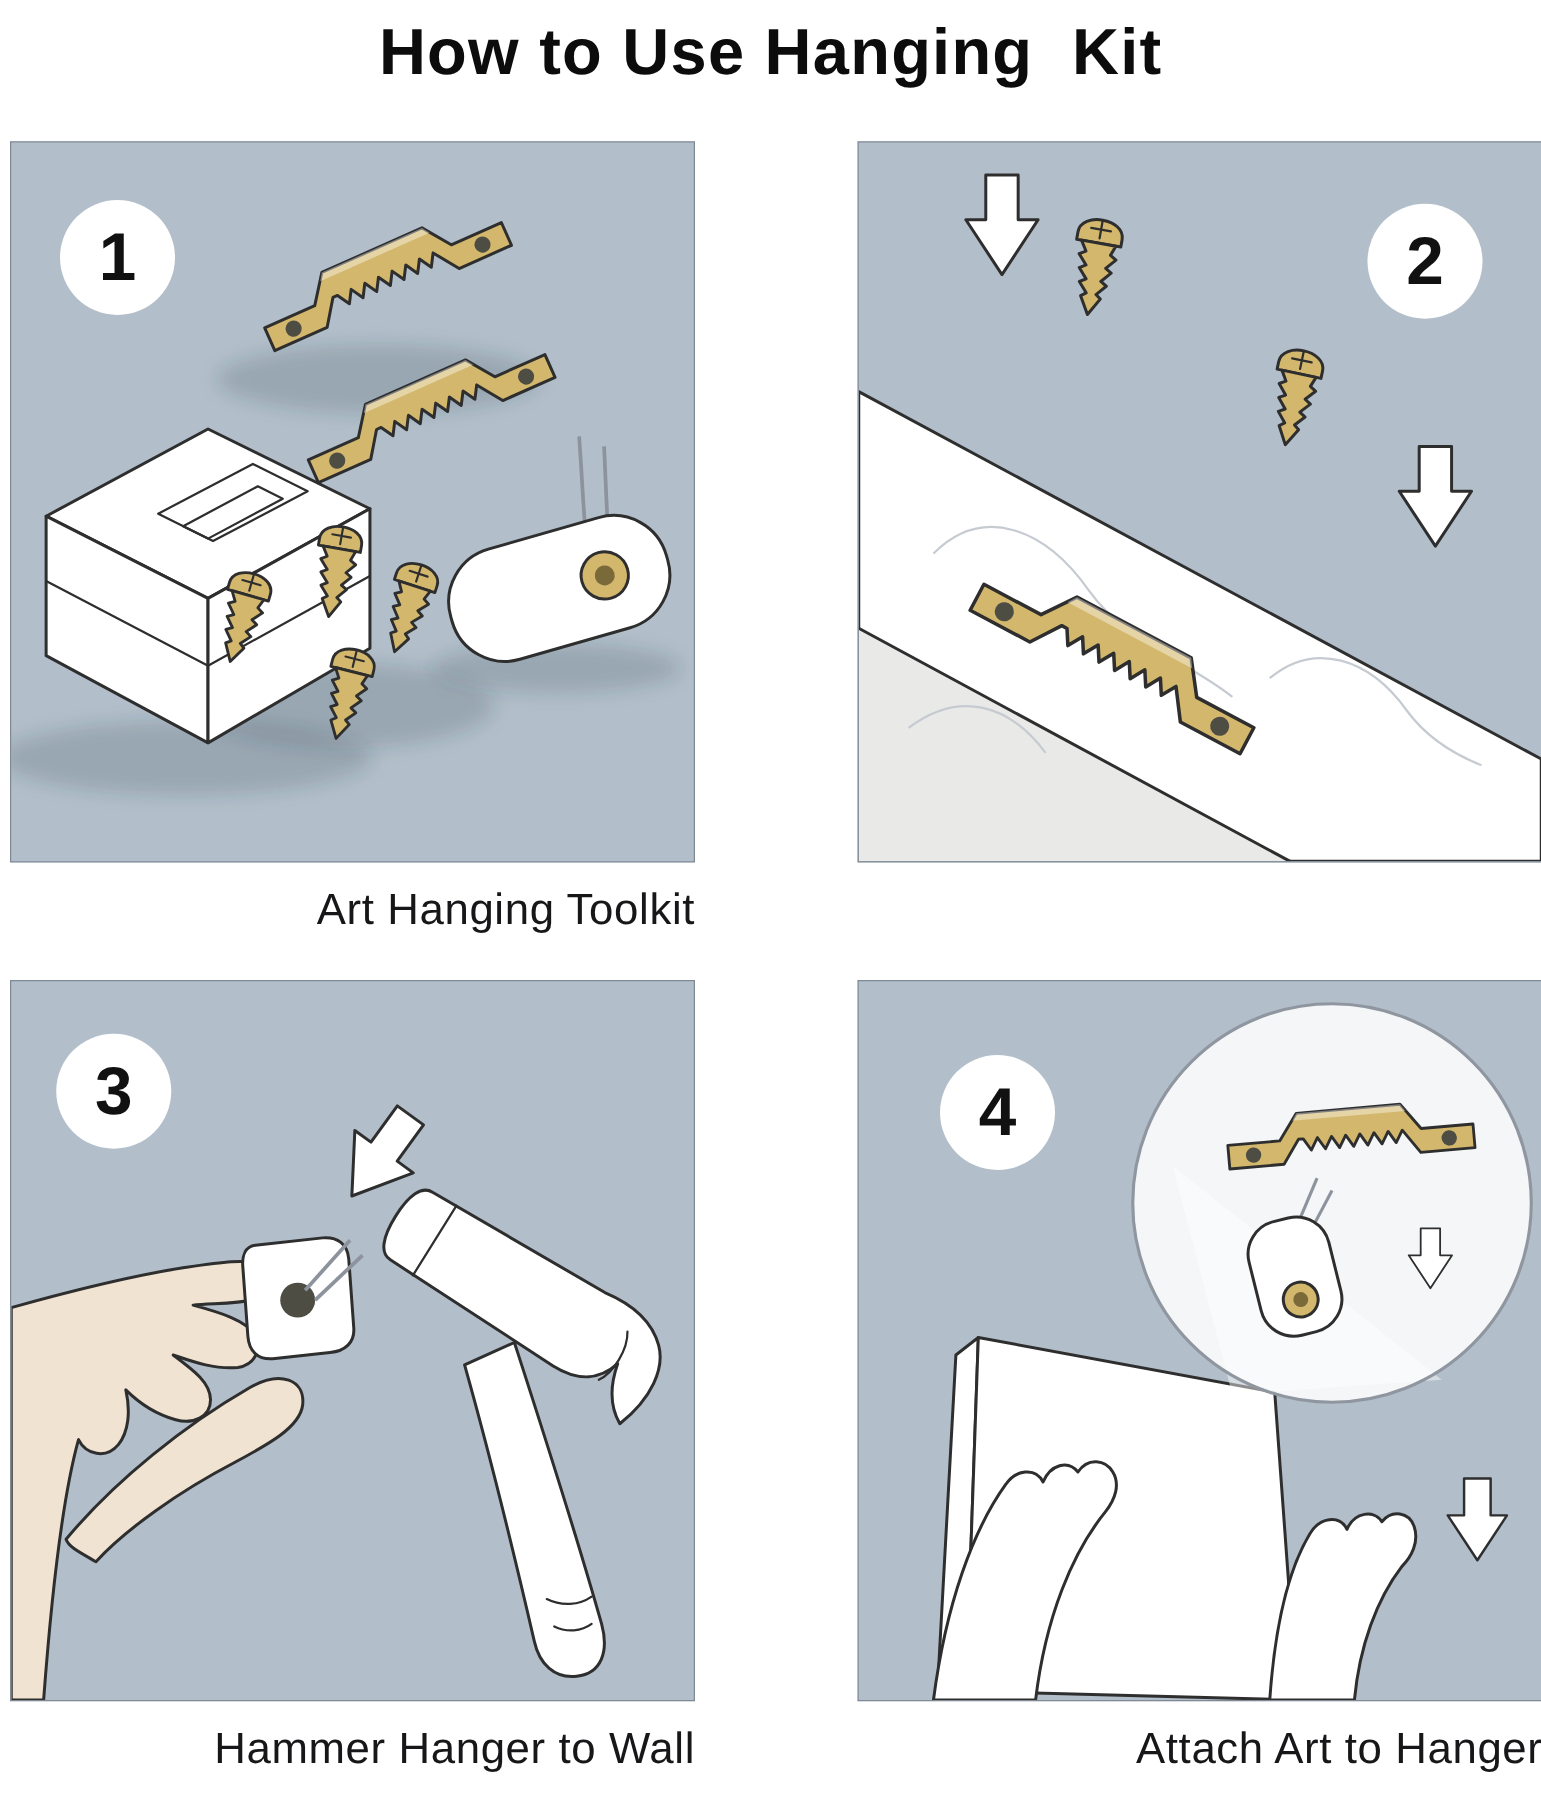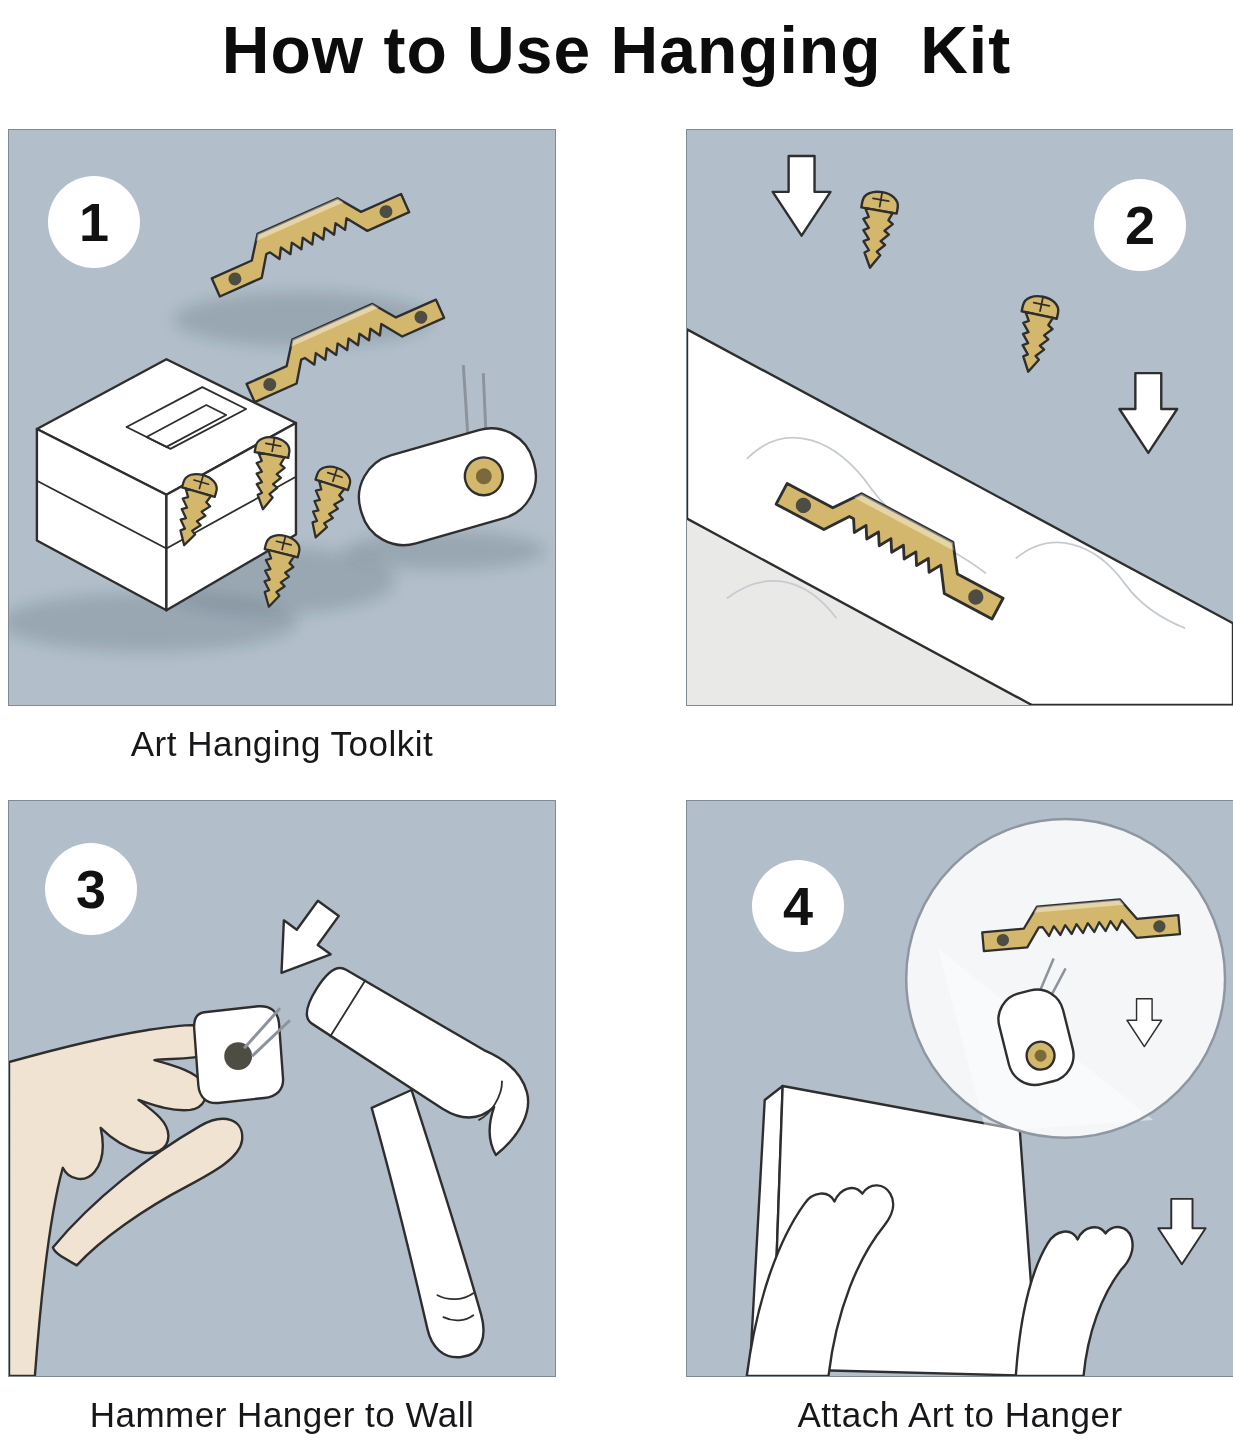--- a/index.html
+++ b/index.html
@@ -11,36 +11,36 @@
     --color-hole:#4d4d44;
     --color-title_text:#0c0c0c;
     --color-caption_text:#17171a;
   }
   *{margin:0;padding:0;box-sizing:border-box;}
   body{
     width:1233px;height:1448px;background:#ffffff;overflow:hidden;
     font-family:"Liberation Sans",sans-serif;
   }
   .title{
-    font-size:66px;font-weight:600;color:var(--color-title_text);
+    font-size:52px;font-weight:600;color:var(--color-title_text);
     text-align:center;margin:12px 0 41px;letter-spacing:1px;white-space:pre;
   }
   .grid{
     display:grid;grid-template-columns:548px 548px;column-gap:130px;row-gap:36px;
     padding-left:8px;
   }
   .panel-block{display:block;}
   .panel{
     position:relative;width:548px;height:577px;overflow:hidden;
     background:var(--color-panel_bg);
     border:1px solid rgba(50,60,70,0.4);
   }
   .panel svg{position:absolute;inset:0;width:100%;height:100%;}
   .caption{
-    margin-top:18px;text-align:center;font-size:35px;font-weight:400;
+    margin-top:18px;text-align:right;font-size:35px;font-weight:400;
     color:var(--color-caption_text);letter-spacing:0.5px;
   }
   .badge{
     position:absolute;width:92px;height:92px;border-radius:50%;
     background:var(--color-white);display:flex;align-items:center;justify-content:center;
     font-size:54px;font-weight:bold;color:#111;
   }
   .badge--p1{left:39px;top:46px;}
   .badge--p2{right:47px;top:49px;}
   .badge--p3{left:36px;top:42px;}

